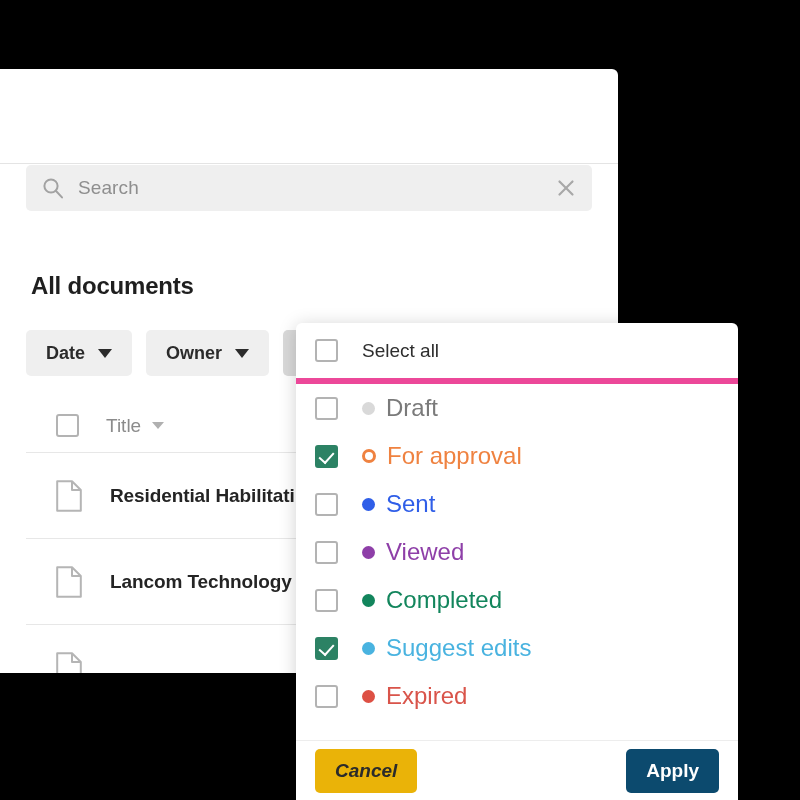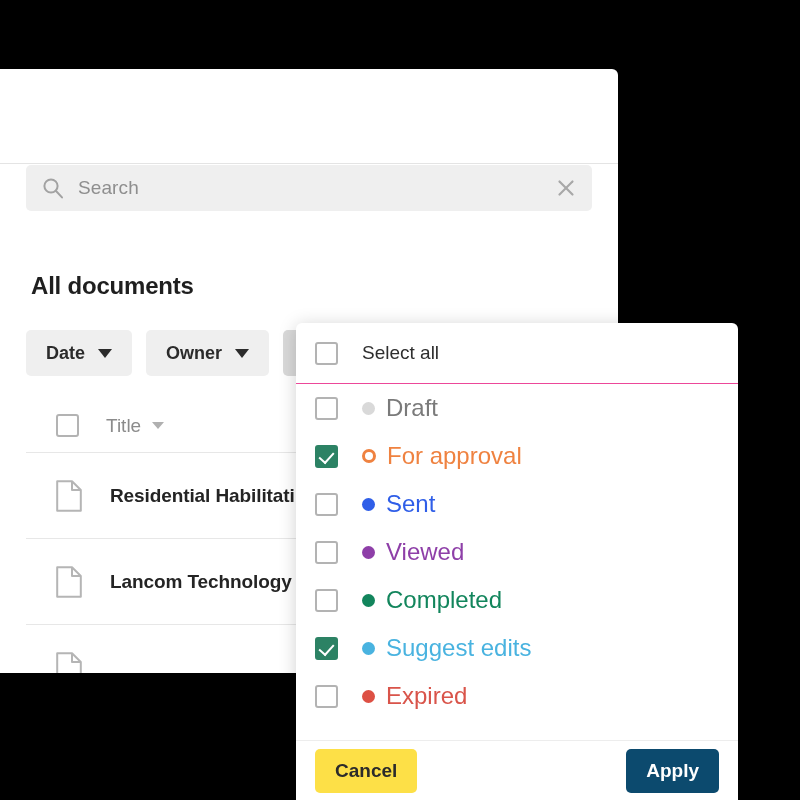--- a/index.html
+++ b/index.html
@@ -189,21 +189,21 @@
     overflow: hidden;
   }
 
   .dd-header {
     position: absolute;
     left: 0; top: 0;
     width: 442px;
     height: 61px;
     display: flex;
     align-items: center;
-    border-bottom: 1px solid #ec4899;
+    border-bottom: 6px solid #ec4899;
     box-sizing: border-box;
   }
   .dd-header .cb { margin-left: 19px; }
   .dd-header-label {
     margin-left: 24px;
     font-size: 19px;
     color: #2e2e2e;
   }
 
   .dd-options {
@@ -272,21 +272,21 @@
     border-radius: 5px;
     display: flex;
     align-items: center;
     justify-content: center;
     font-size: 19px;
     font-weight: bold;
     cursor: pointer;
     box-sizing: border-box;
     padding: 0 20px;
   }
-  .btn-cancel { background: #fde047; color: #2b2b2b; }
+  .btn-cancel { background: #eab308; color: #2b2b2b; font-style: italic; }
   .btn-apply { background: #0c4a6e; color: #ffffff; }
 
   
   .shadow-soft { box-shadow: 0 2px 18px rgba(0,0,0,0.18); }
 </style>
 </head>
 <body>
 
 <div id="stage">
 

